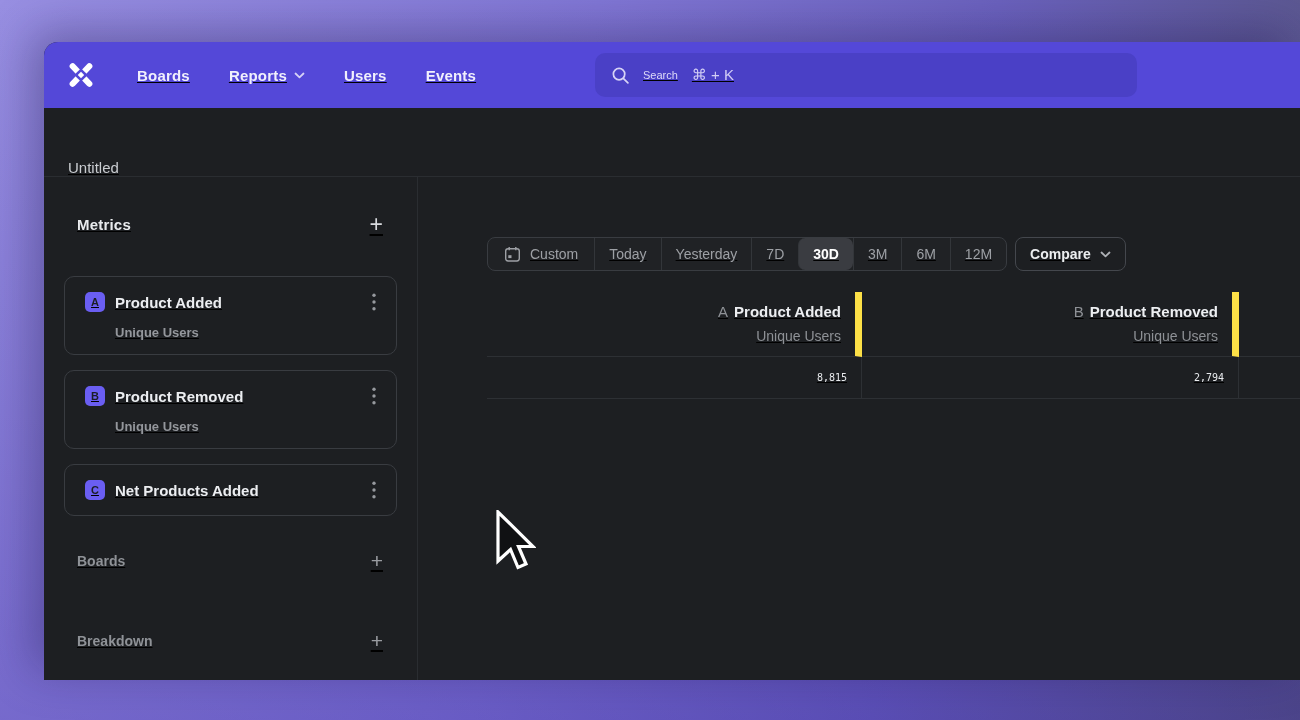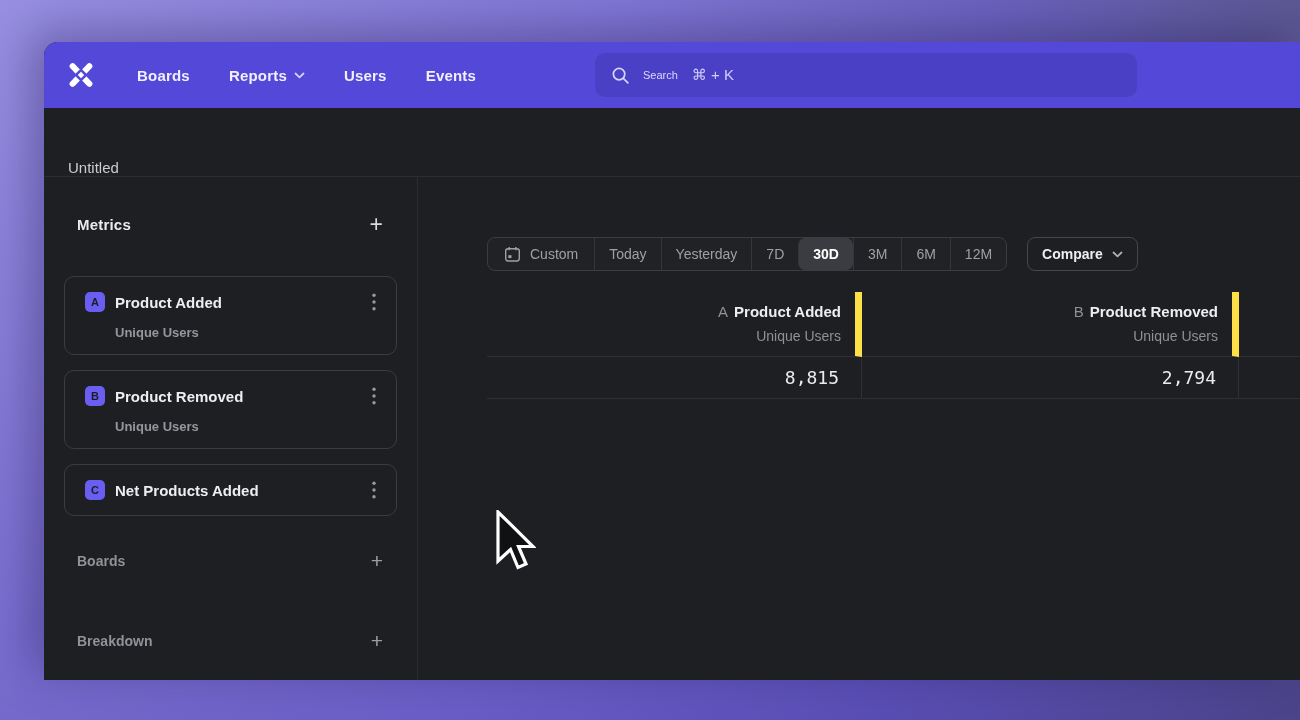--- a/index.html
+++ b/index.html
@@ -11,20 +11,21 @@
       linear-gradient(180deg, rgba(30,10,120,0) 0%, rgba(50,30,160,0.30) 100%),
       linear-gradient(100deg, #988fe2 0%, #8177d5 42%, #6b62be 70%, #565480 100%);
   }
 
   
   .window {
     position: absolute; left: 44px; top: 42px; width: 1256px; height: 638px;
     background: #1d1f22; border-top-left-radius: 14px; overflow: hidden;
     display: flex; flex-direction: column;
     box-shadow: -12px -10px 45px rgba(25,18,70,.35);
+    text-decoration: underline;
   }
 
   
   .navbar {
     flex: 0 0 66px; background: #5448d8;
     display: flex; align-items: center; padding: 0 24px 0 22px;
   }
   .logo { width: 30px; height: 28px; display: flex; align-items: center; }
   .nav-items { display: flex; gap: 39px; margin-left: 41px; align-items: center; }
   .nav-item {
@@ -77,21 +78,21 @@
   }
   .side-row {
     display: flex; justify-content: space-between; align-items: center;
     padding: 0 14px 0 13px; height: 28px; margin-top: 52px;
   }
   .side-row.first { margin-top: 31px; }
   .side-label { font-size: 14px; font-weight: 600; color: #8f9297; }
 
   
   .main { flex: 1; padding: 60px 0 0 69px; min-width: 0; }
-  .toolbar { display: flex; align-items: center; gap: 20px; }
+  .toolbar { display: flex; align-items: center; gap: 8px; }
   .range-group {
     display: flex; align-items: stretch; height: 34px;
     border: 1px solid #393c41; border-radius: 8px; background: #202225;
   }
   .seg {
     display: flex; align-items: center; padding: 0 14px; font-size: 14px; color: #9da0a5;
     gap: 9px; border-left: 1px solid #33363a; cursor: pointer; white-space: nowrap;
   }
   .seg:first-child { border-left: none; border-radius: 8px 0 0 8px; padding: 0 16px; }
   .seg:last-child { border-radius: 0 8px 8px 0; }
@@ -106,22 +107,22 @@
   .th {
     text-align: right; padding: 9px 14px 10px 0;
     border-right: 7px solid #fde047; border-bottom: 1px solid #2d3034;
   }
   .th .name-line { font-size: 15px; color: #eceef1; font-weight: 700; line-height: 22px; }
   .th .prefix { color: #8e9196; font-weight: 400; margin-right: 6px; }
   .th .sub-line { margin-top: 4px; font-size: 14px; color: #8e9196; line-height: 19px; }
   .th-empty { border-bottom: 1px solid #2d3034; }
   .td {
     height: 42px; border-right: 1px solid #2d3034; border-bottom: 1px solid #2d3034;
-    display: flex; align-items: center; justify-content: flex-end; padding-right: 22px;
-    font-family: "DejaVu Sans Mono", monospace; font-size: 18px; color: #e9ebee;
+    display: flex; align-items: center; justify-content: flex-end; padding-right: 14px;
+    font-family: "DejaVu Sans Mono", monospace; font-size: 10px; color: #e9ebee;
   }
   .td-empty { border-bottom: 1px solid #2d3034; }
 
   
   .cursor { position: absolute; left: 494px; top: 510px; z-index: 50; pointer-events: none; }
 </style>
 </head>
 <body>
 
 <div class="window">

